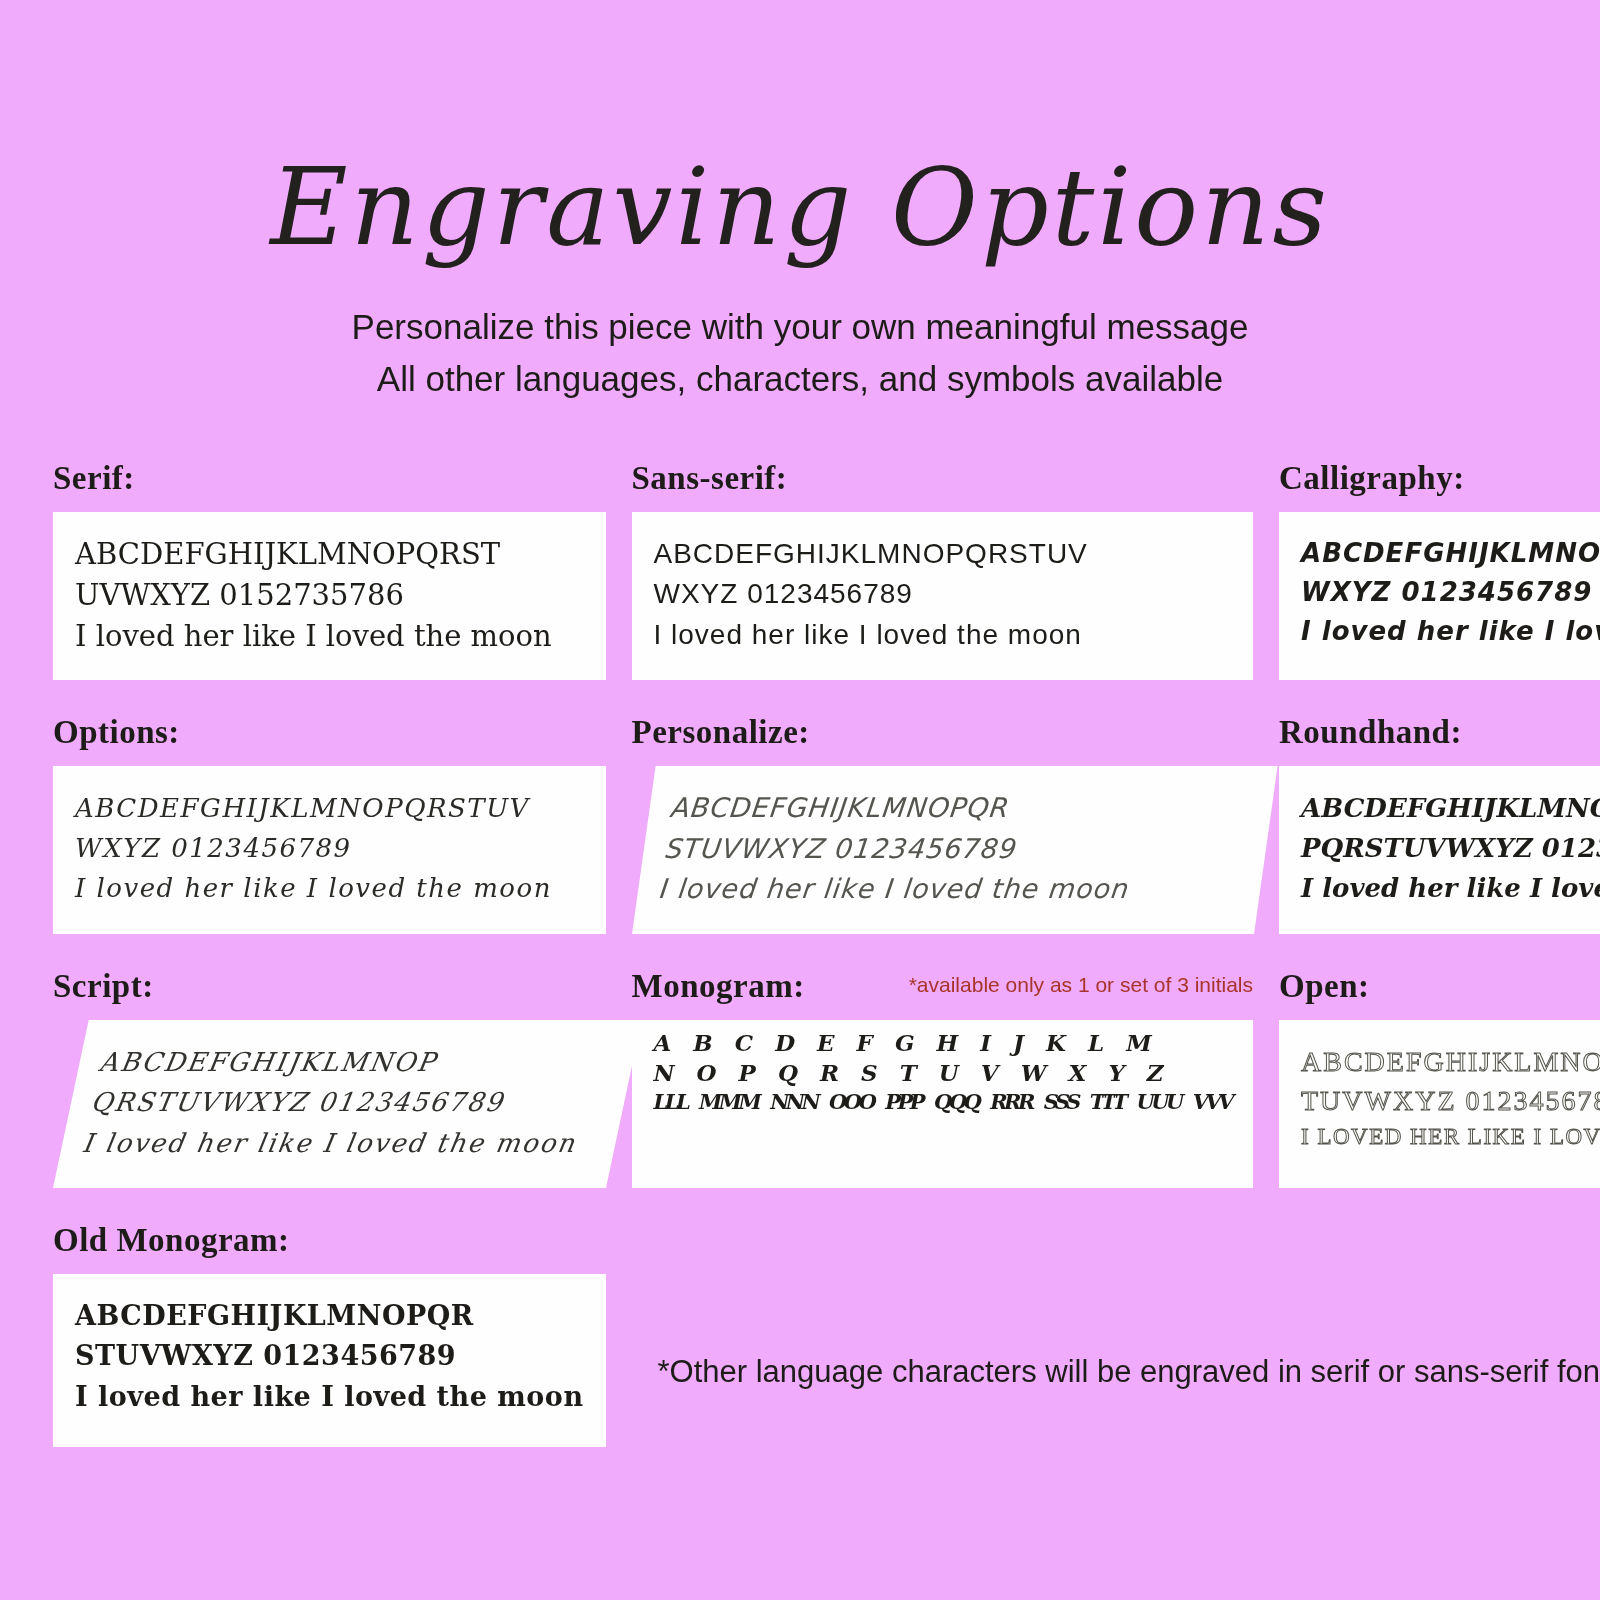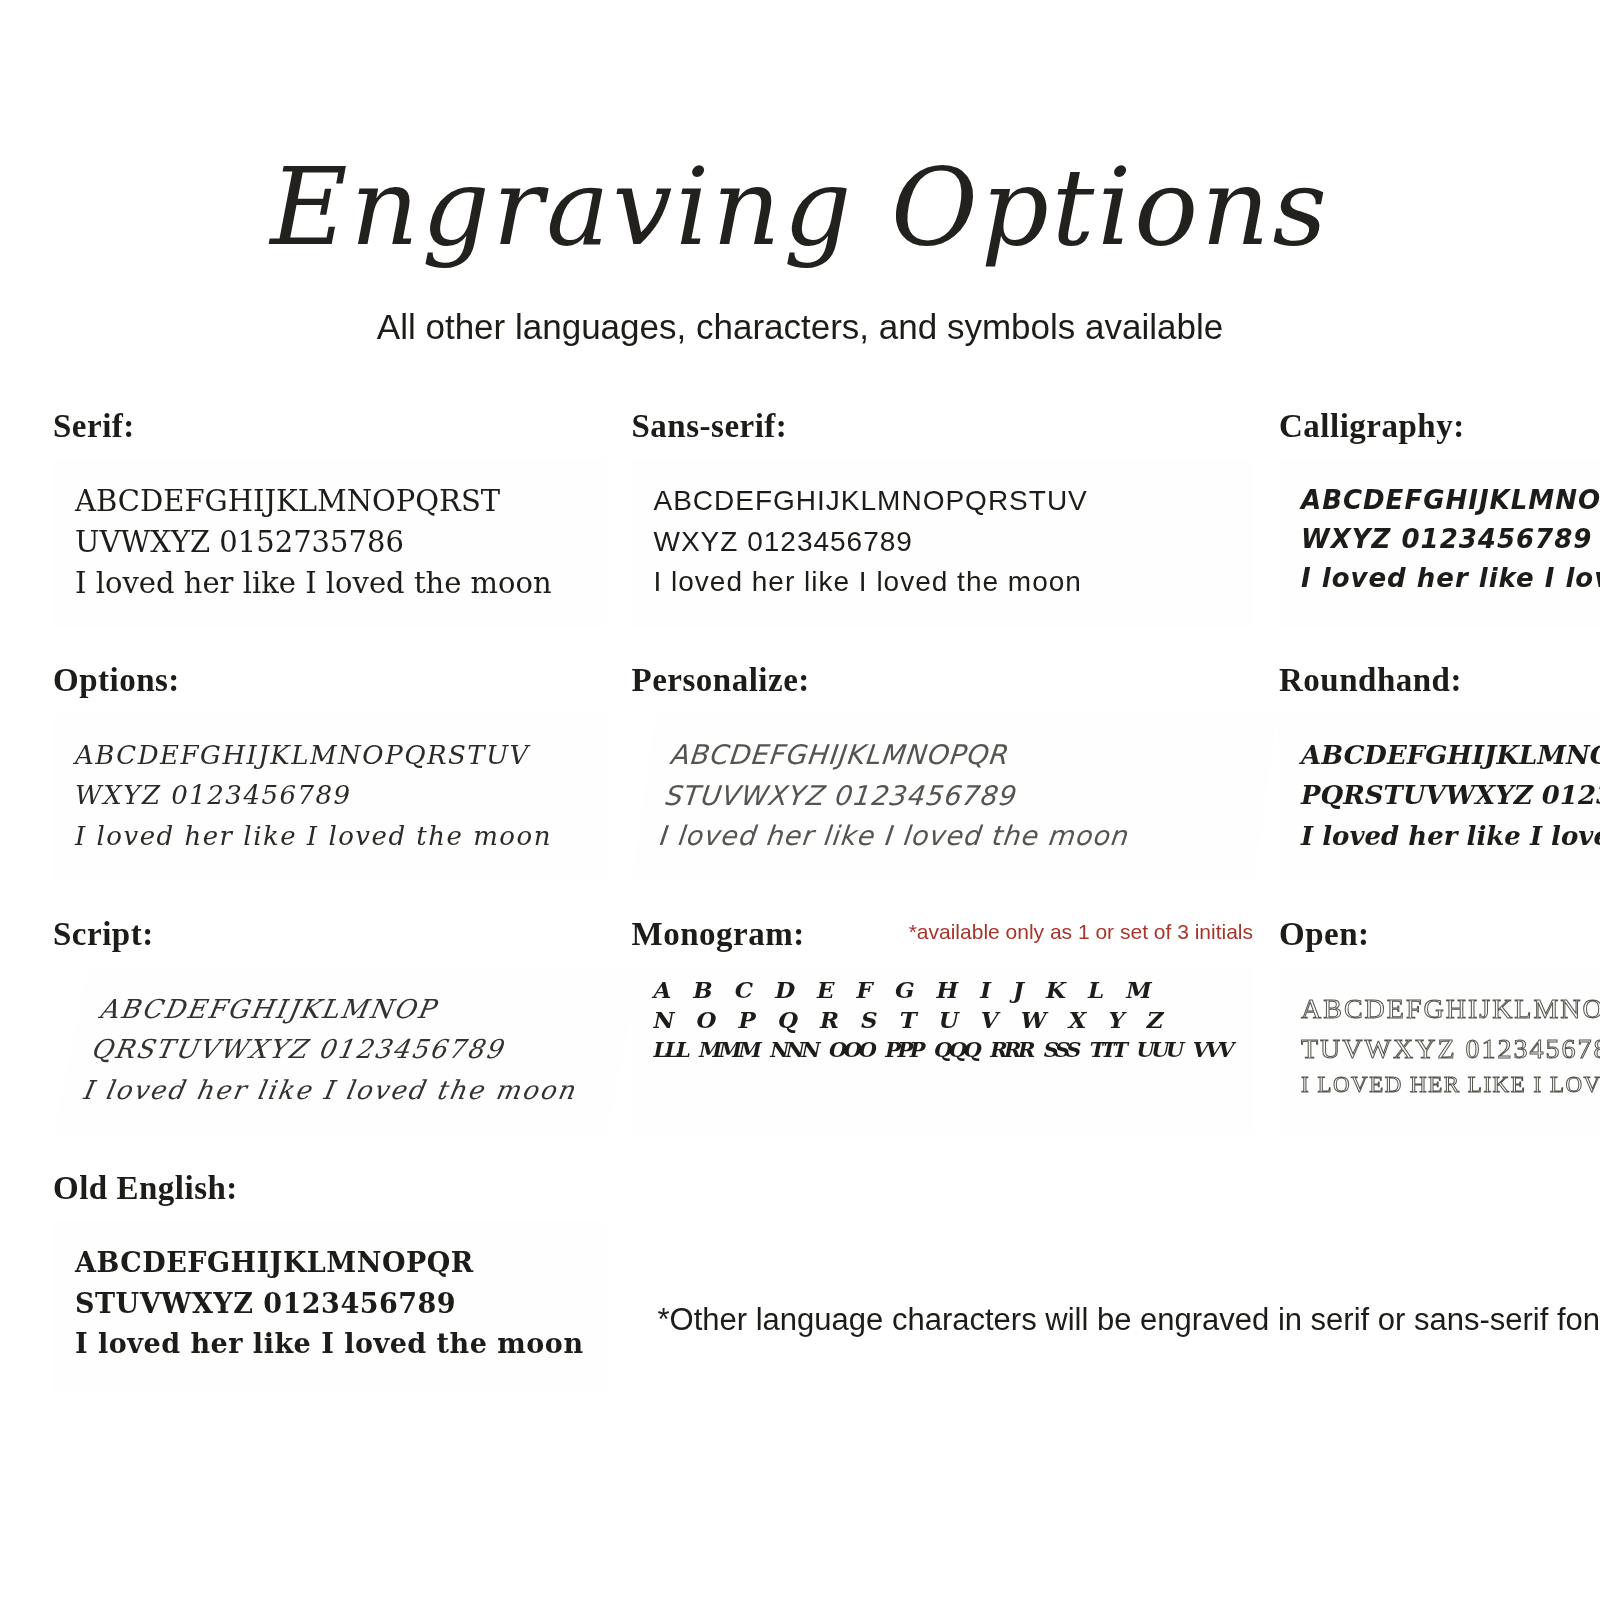--- a/index.html
+++ b/index.html
@@ -4,21 +4,21 @@
 <style>
   html, body {
     margin: 0;
     padding: 0;
     background: #f0ecdf;
   }
   .page {
     position: relative;
     width: 1600px;
     height: 1600px;
-    background: #ffffff;
+    background: #f0abfc;
     overflow: hidden;
     font-family: "Liberation Sans", sans-serif;
     color: #1d1c18;
   }
 
   
   .title {
     margin-top: 142px;
     text-align: center;
     font-family: "DejaVu Serif", serif;
@@ -149,20 +149,21 @@
     color: #1d1c18;
   }
 </style>
 </head>
 <body>
 
 <div class="page">
 
   <div class="title">Engraving Options</div>
   <div class="subtitle">
+    <div>Personalize this piece with your own meaningful message</div>
     <div>All other languages, characters, and symbols available</div>
   </div>
 
   <div class="grid">
 
     <div class="section">
       <div class="label-row">
         <span class="label">Serif:</span>
       </div>
       <div class="box sample-serif">
@@ -257,21 +258,21 @@
       </div>
       <div class="box sample-open">
         <div class="ln">ABCDEFGHIJKLMNOPQRS</div>
         <div class="ln">TUVWXYZ 0123456789</div>
         <div class="ln sentence">I LOVED HER LIKE I LOVED THE MOON</div>
       </div>
     </div>
 
     <div class="section">
       <div class="label-row">
-        <span class="label">Old English:</span>
+        <span class="label">Old Monogram:</span>
       </div>
       <div class="box sample-olde">
         <div class="ln">ABCDEFGHIJKLMNOPQR</div>
         <div class="ln">STUVWXYZ 0123456789</div>
         <div class="ln sentence">I loved her like I loved the moon</div>
       </div>
     </div>
 
     <div class="footnote">*Other language characters will be engraved in serif or sans-serif font</div>
 

